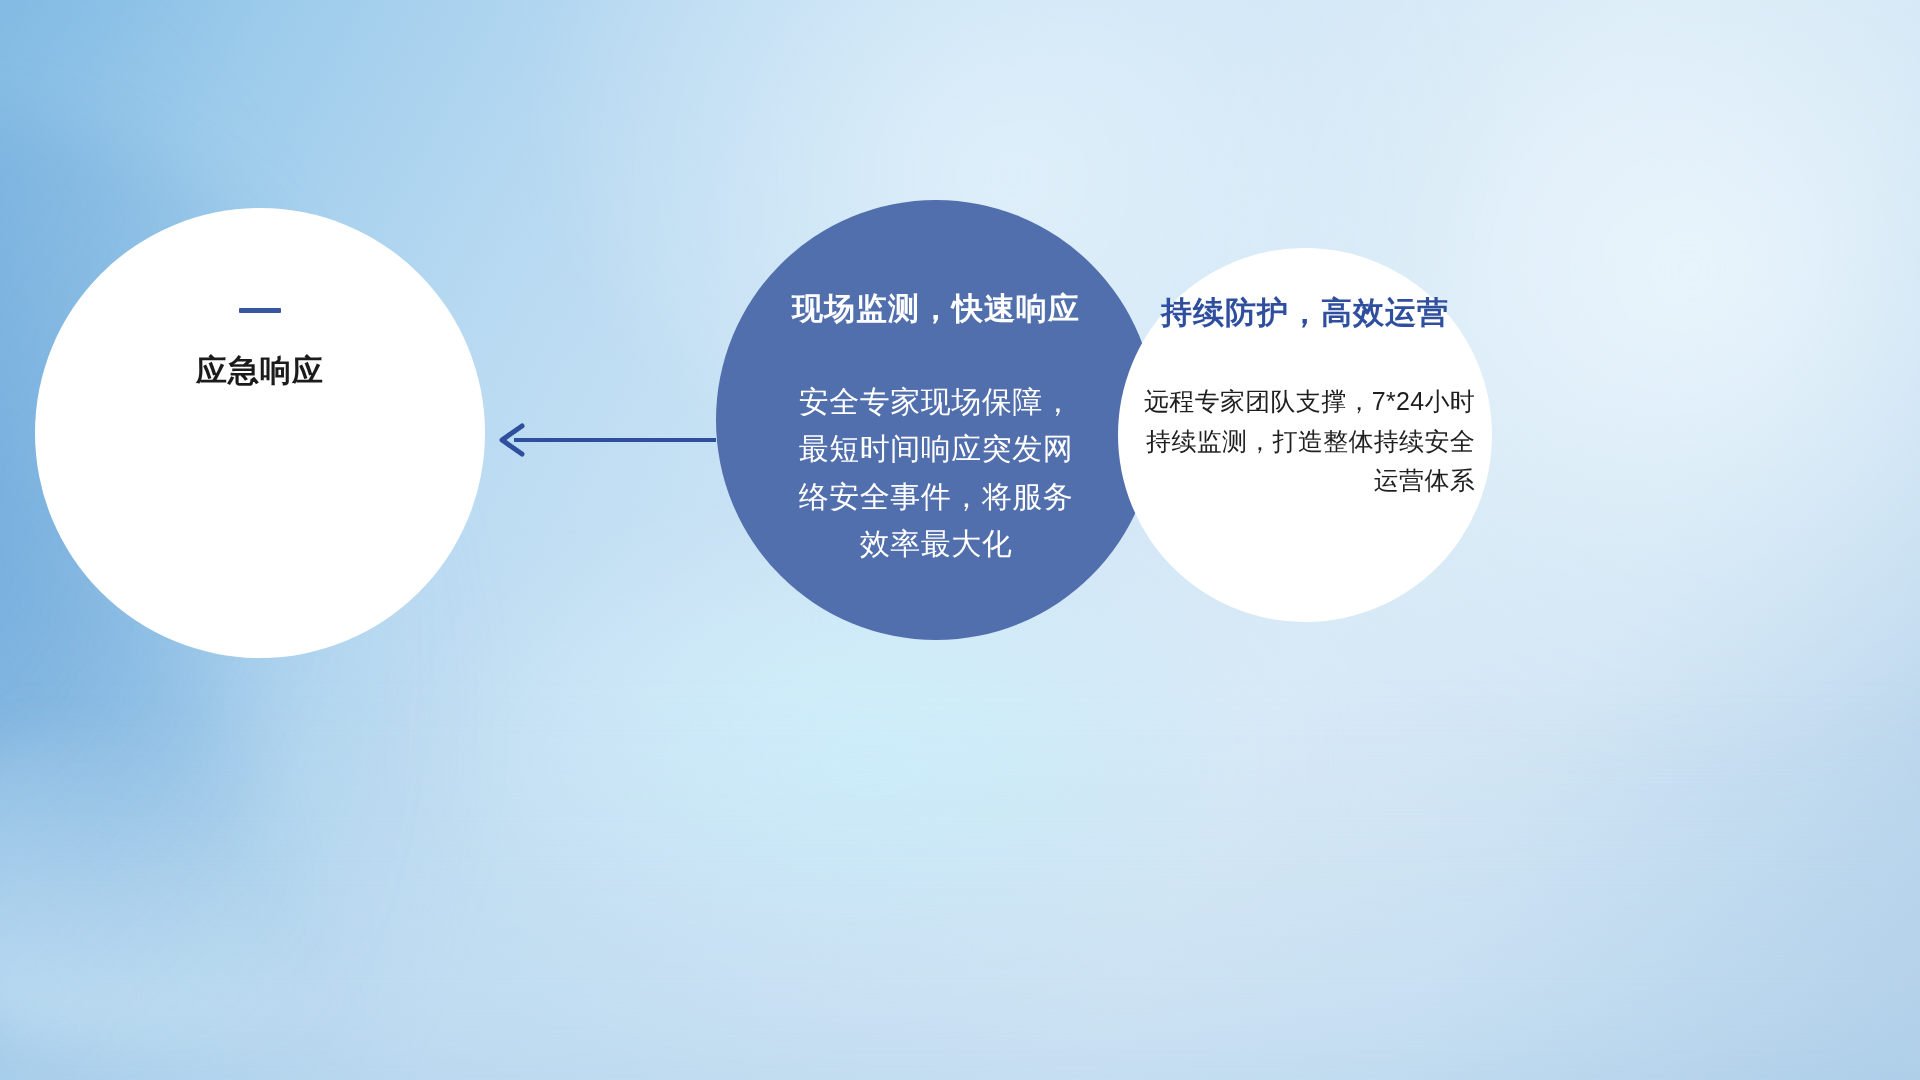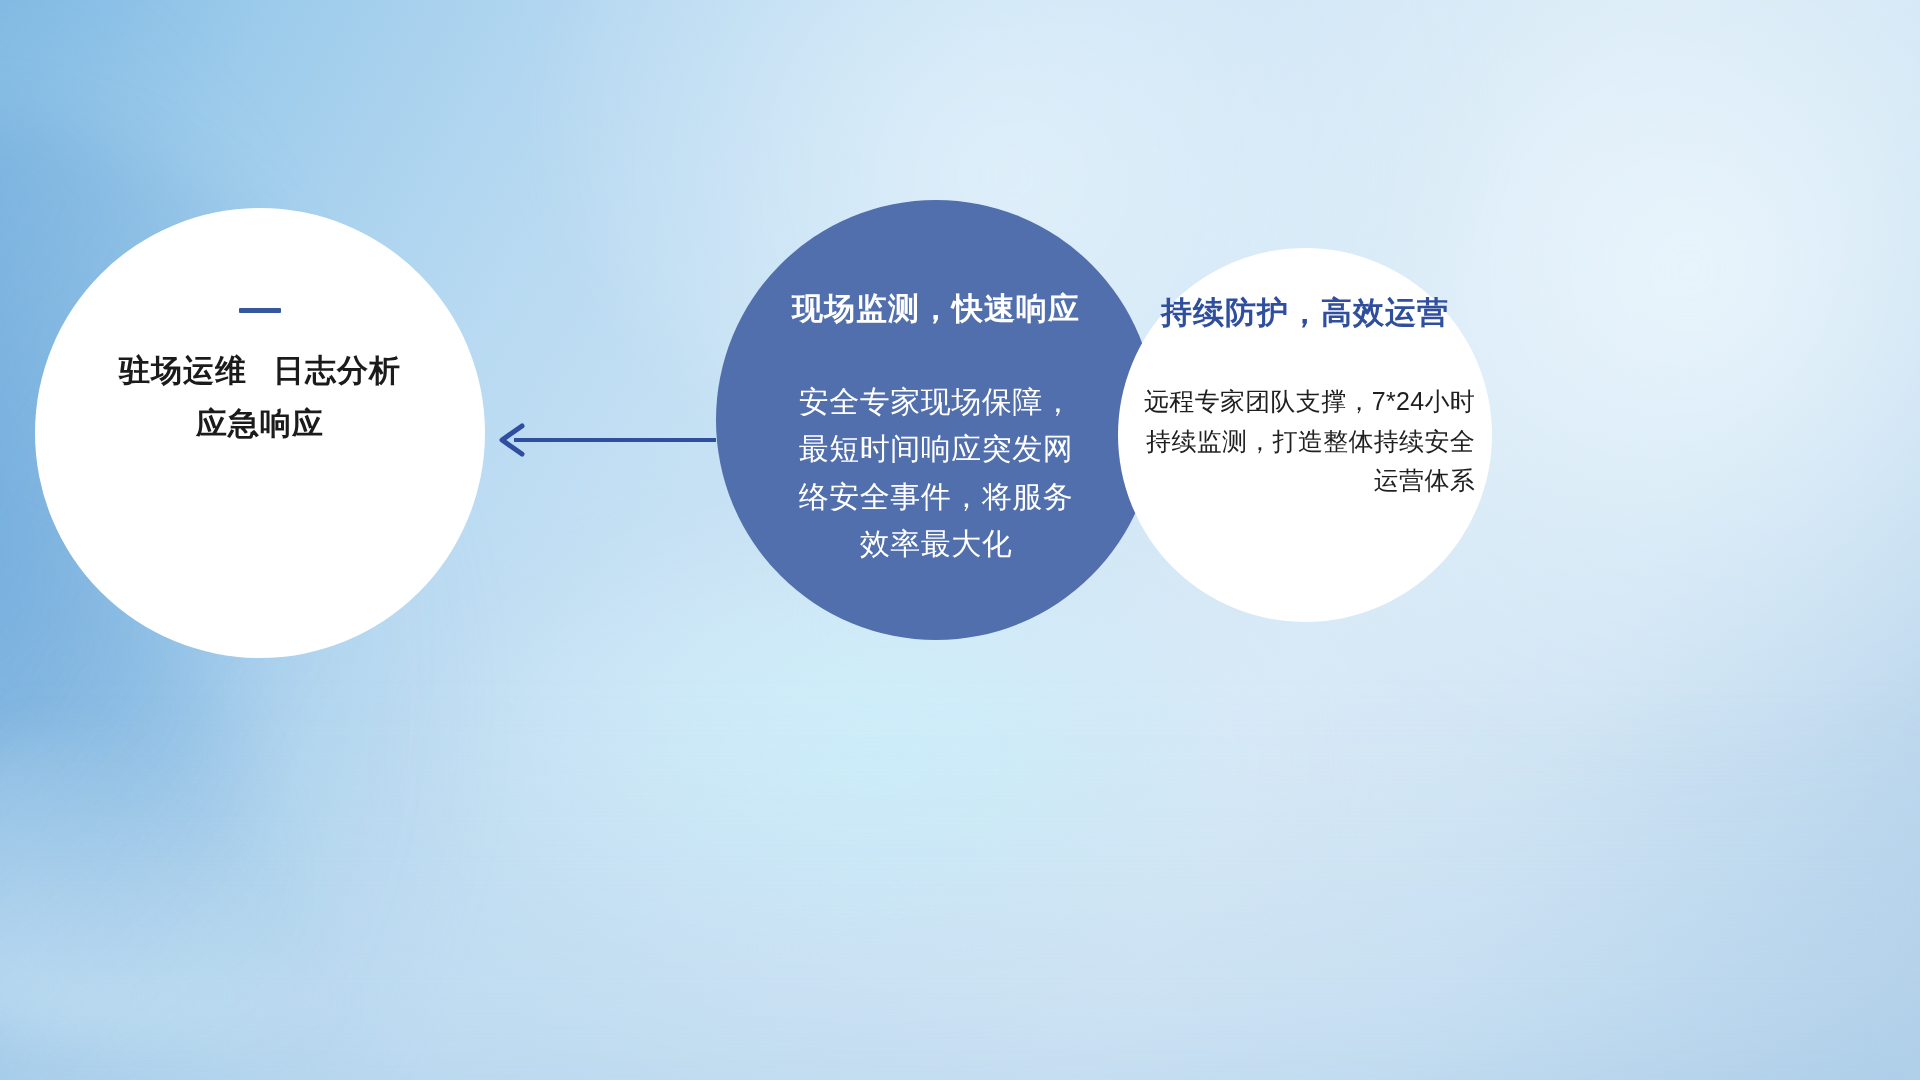--- a/index.html
+++ b/index.html
@@ -270,23 +270,20 @@
 
   <div class="circle circle-mid">
     <div class="mid-title">现场监测，快速响应</div>
     <div class="mid-body">安全专家现场保障，最短时间响应突发网络安全事件，将服务效率最大化</div>
   </div>
 
   <div class="circle circle-left">
     <div class="left-dash"></div>
     <div class="left-lines">
       <div class="left-line">
-        <span>驻场运维</span><span class="gap"></span><span>日志分析</span>
-      </div>
-      <div class="left-line">
         <span>应急响应</span>
       </div>
     </div>
   </div>
 
   <div class="circle circle-right">
     <div class="right-title">持续防护，高效运营</div>
     <div class="right-body">远程专家团队支撑，7*24小时持续监测，打造整体持续安全运营体系</div>
   </div>
 

